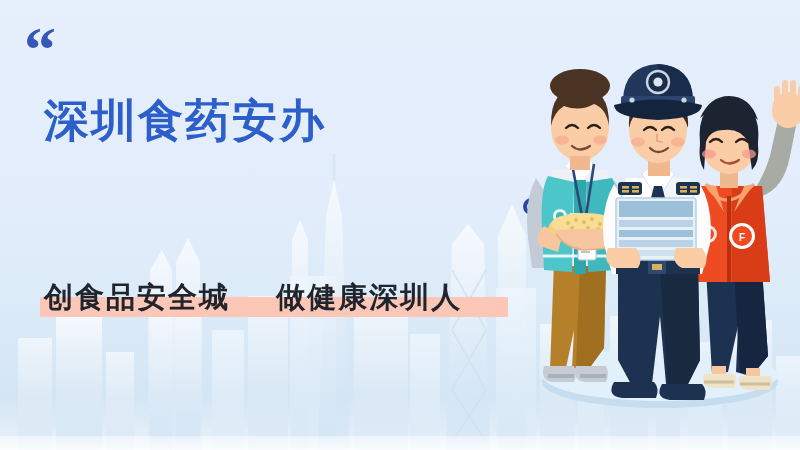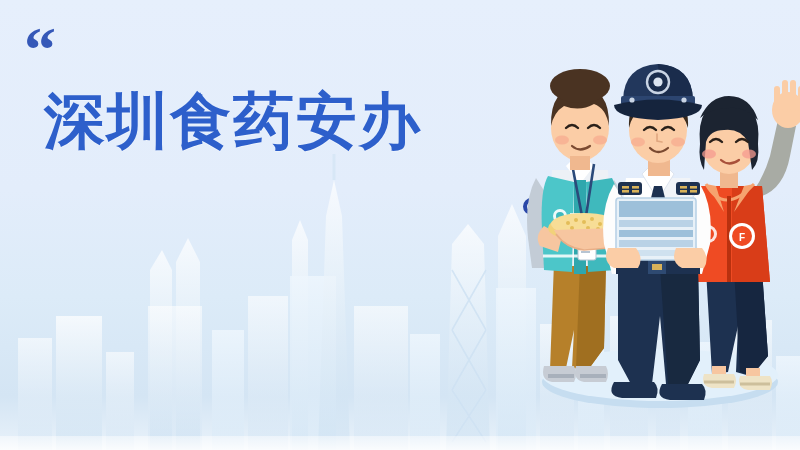--- a/index.html
+++ b/index.html
@@ -44,21 +44,21 @@
     user-select: none;
   }
 
   
   .headline {
     position: absolute;
     left: 44px; top: 92px;
     width: 520px;
   }
   .headline-line {
-    font-size: 61px;
+    font-size: 45px;
     font-weight: 700;
     line-height: 58px;
     color: #2d5fcb;
     letter-spacing: 2px;
     white-space: nowrap;
     text-shadow: 0 1px 0 rgba(255,255,255,.35);
   }
 
   
   .subtitle-wrap {
@@ -159,20 +159,28 @@
   </svg>
 
   <div class="bottom-band"></div>
 
   <div class="quote-mark">“</div>
 
   <div class="headline">
     <div class="headline-line">深圳食药安办</div>
   </div>
 
+  <div class="subtitle-wrap">
+    <div class="subtitle-hl"></div>
+    <div class="subtitle">
+      <span>创食品安全城</span>
+      <span class="gap"></span>
+      <span>做健康深圳人</span>
+    </div>
+  </div>
 
   <div class="deco-ring"></div>
 
   <svg class="illustration" viewBox="0 0 290 420">
 
     <g>
       <ellipse cx="150" cy="352" rx="118" ry="26" fill="#c6ddf0"></ellipse>
       <ellipse cx="150" cy="345" rx="118" ry="26" fill="#e2f0fb"></ellipse>
     </g>
 

